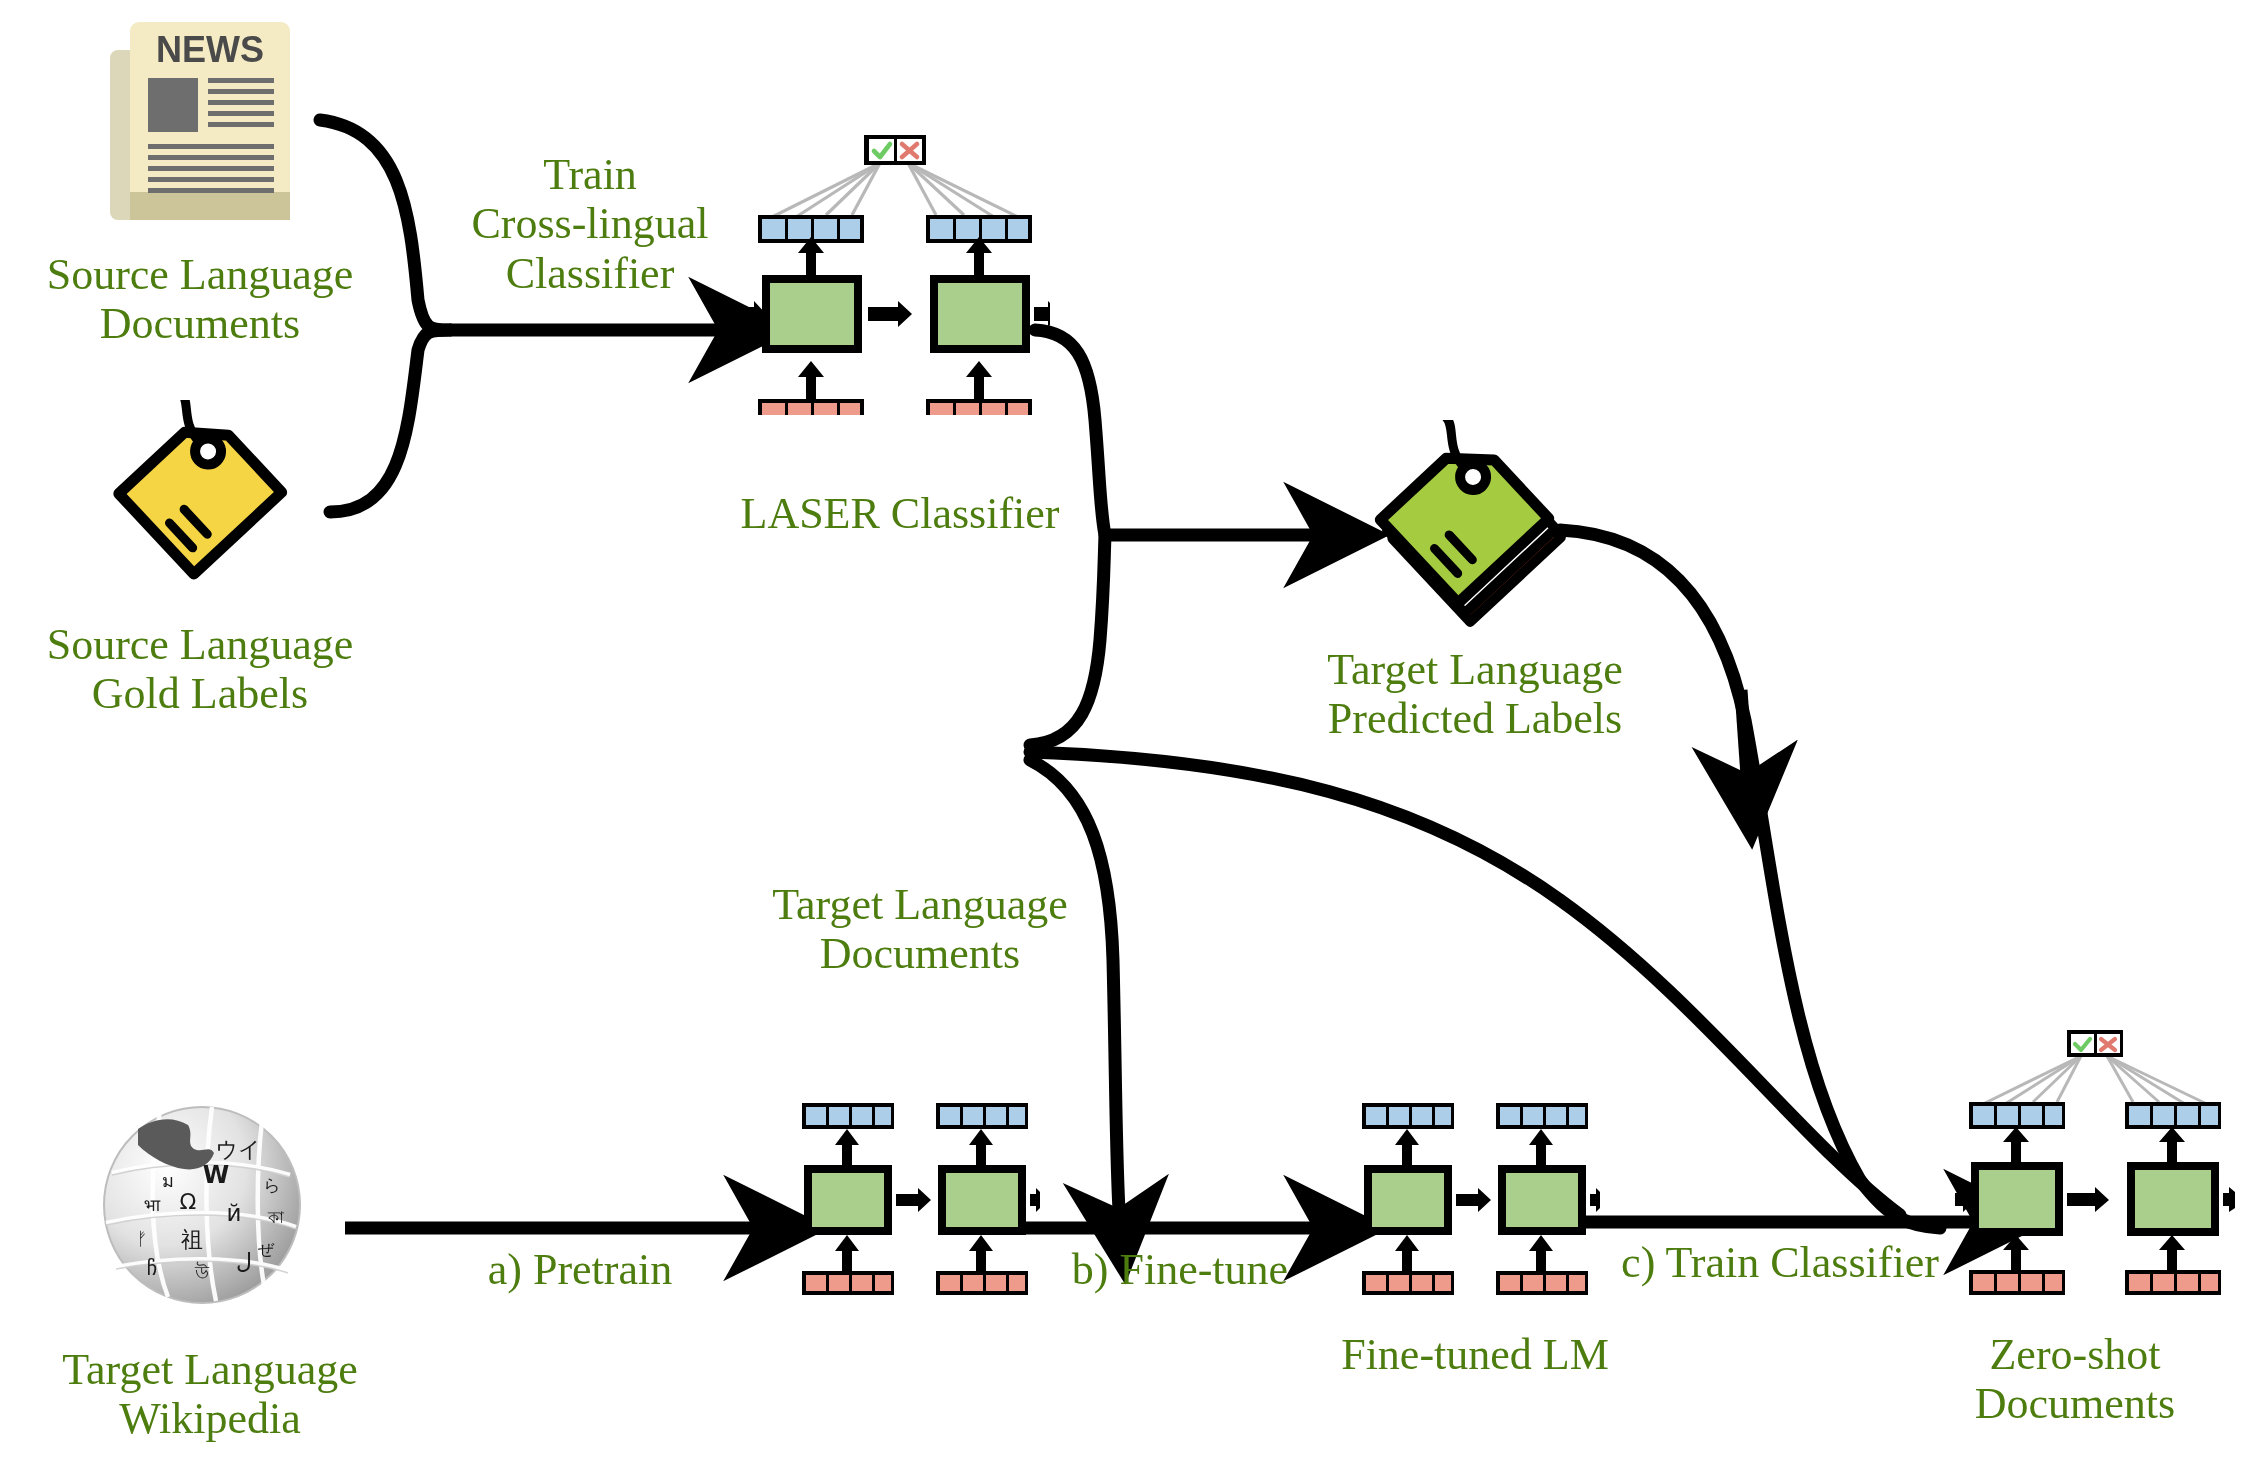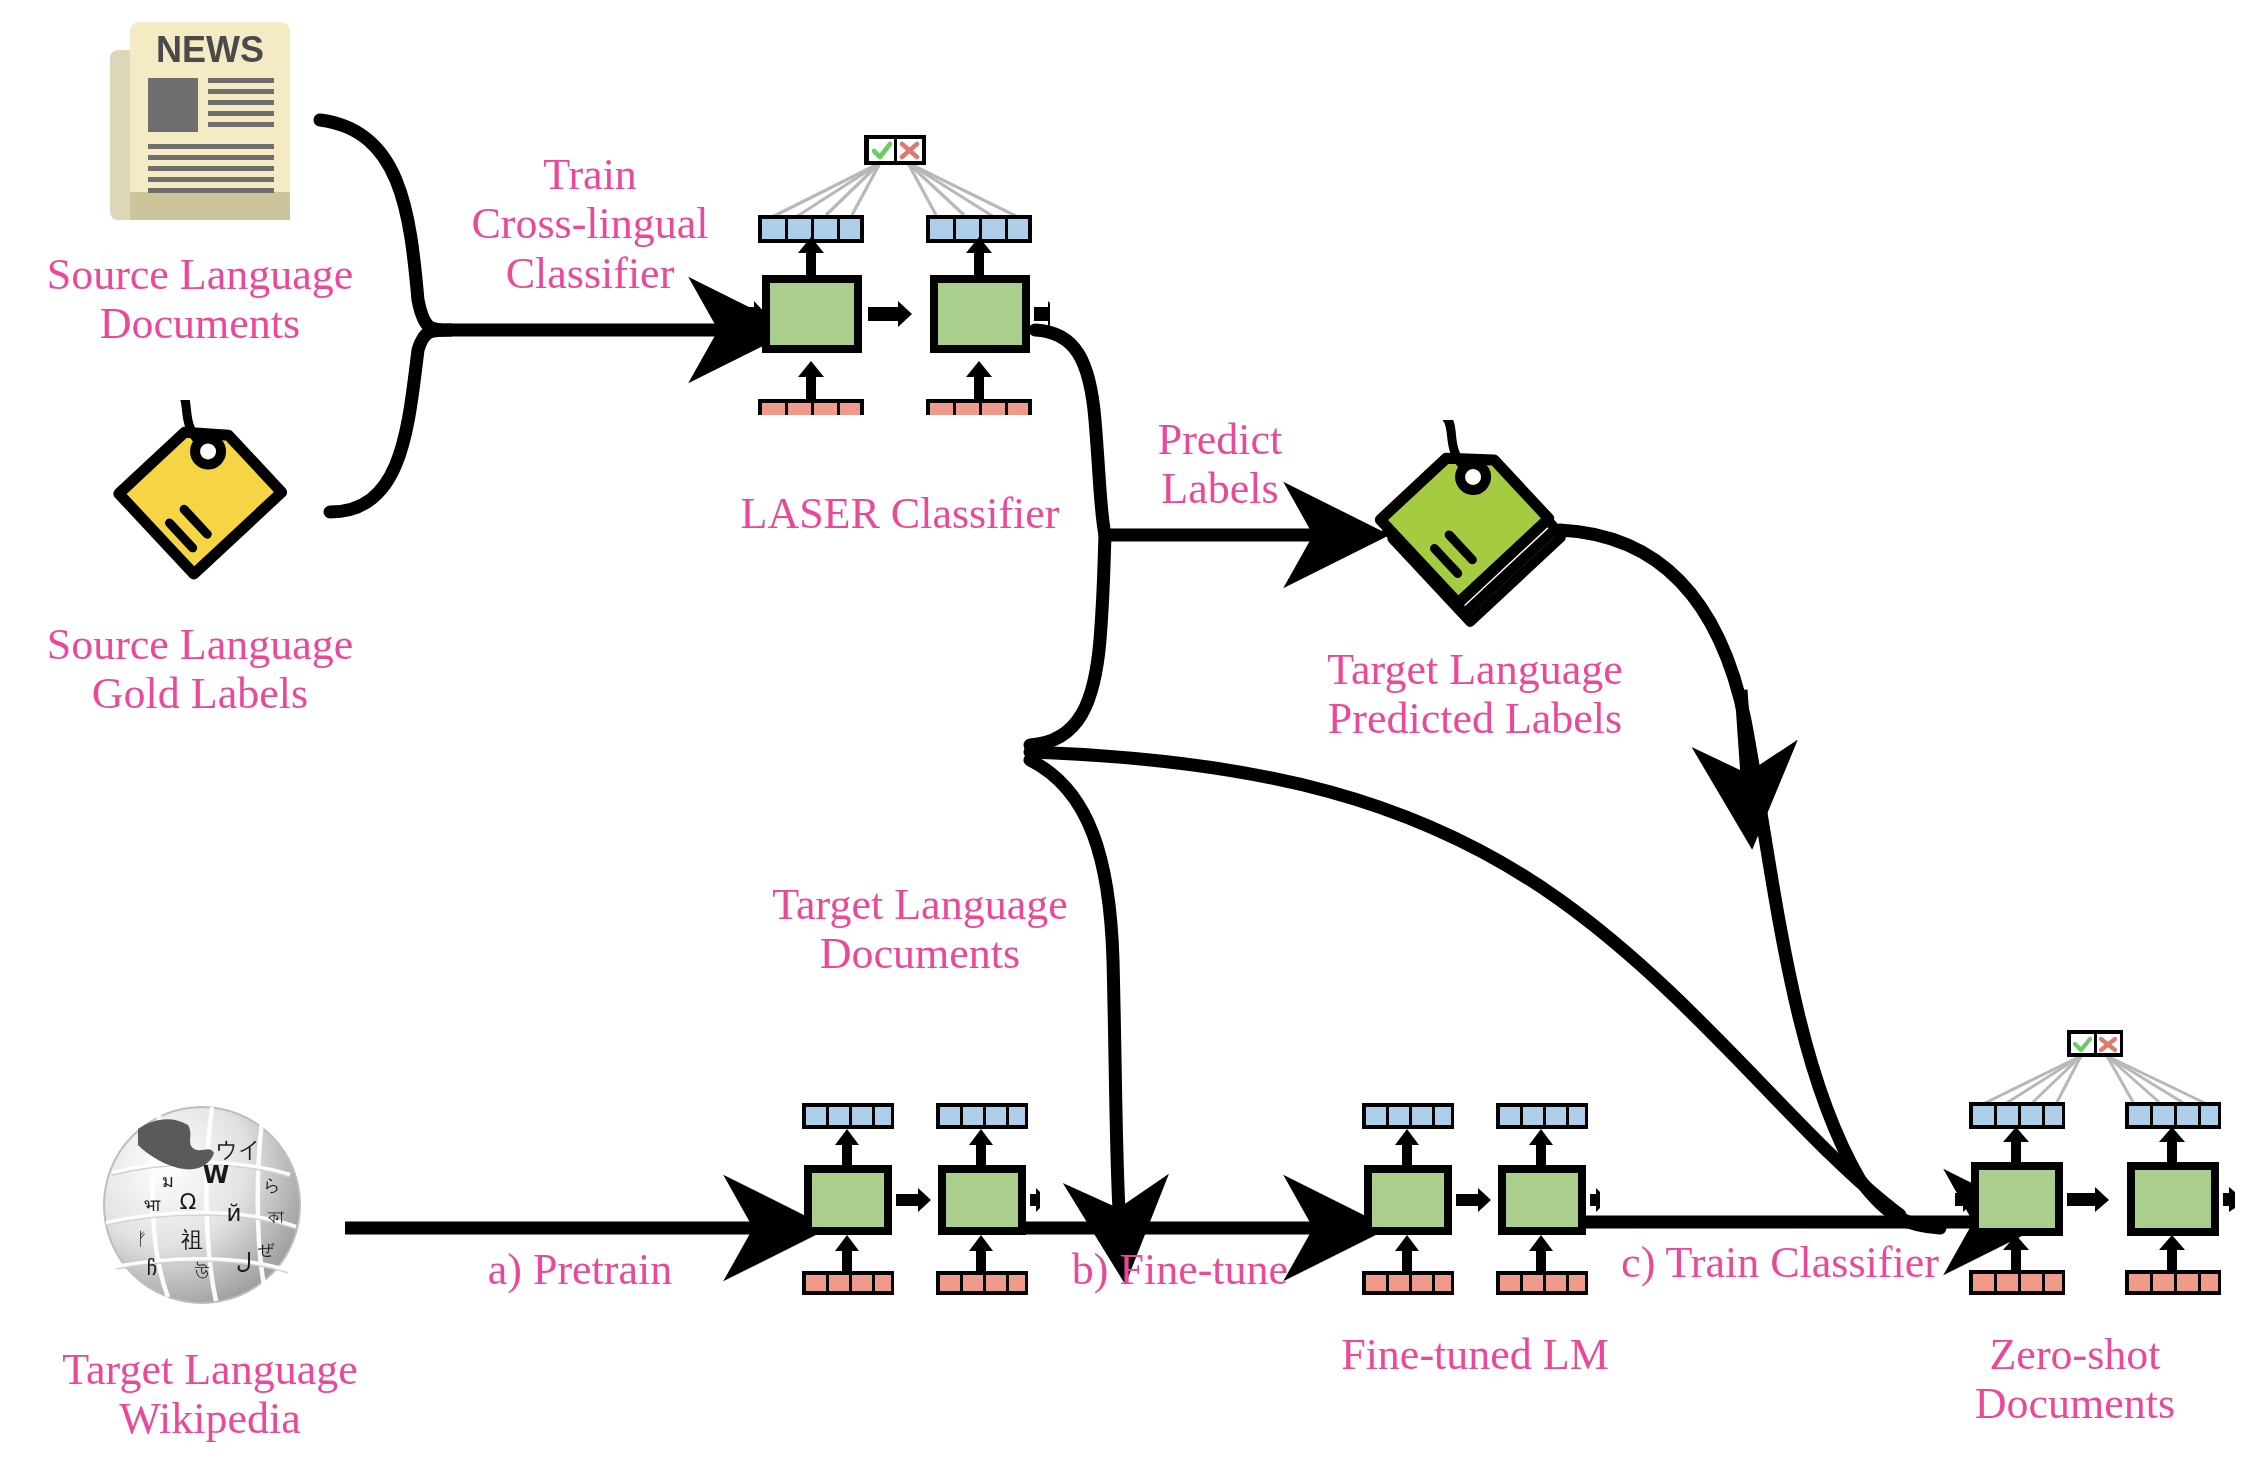--- a/index.html
+++ b/index.html
@@ -1,21 +1,21 @@
 <!DOCTYPE html>
 <html><head>
 <meta charset="utf-8">
 <style>
   html,body{margin:0;padding:0;background:#ffffff;}
   body{width:2244px;height:1482px;position:relative;overflow:hidden;
        font-family:"Liberation Serif","DejaVu Serif",serif;color:#000;}
   .stage{position:absolute;left:0;top:0;width:1884px;height:1482px;}
   svg.layer{position:absolute;left:0;top:0;width:2244px;height:1482px;}
   .lbl{position:absolute;text-align:center;line-height:1.12;
-       font-family:"Liberation Serif","DejaVu Serif",serif;color:#ec4899;
+       font-family:"Liberation Serif","DejaVu Serif",serif;color:#4d7c0f;
        font-size:44px;white-space:pre-line;}
   .node{position:absolute;}
 </style>
 </head>
 <body>
 
 <div class="stage">
 
   <svg class="layer" viewBox="0 0 2244 1482">
     <defs>
@@ -177,22 +177,20 @@
         <rect x="186" y="284" width="106" height="28" fill="#000"></rect>
         <rect x="190" y="288" width="23" height="20" fill="#EE9B8C"></rect>
         <rect x="216" y="288" width="23" height="20" fill="#EE9B8C"></rect>
         <rect x="242" y="288" width="23" height="20" fill="#EE9B8C"></rect>
         <rect x="268" y="288" width="20" height="20" fill="#EE9B8C"></rect>
       </g>
     </svg>
   </div>
   <div class="lbl" style="left:700px;top:455px;width:400px;margin-top:34px;">LASER Classifier</div>
 
-  <div class="lbl" style="left:1110px;top:415px;width:220px;">Predict
-Labels</div>
 
   <div class="node" style="left:1360px;top:420px;width:220px;height:215px;">
     <svg viewBox="0 0 220 215" width="220" height="215">
       <g transform="rotate(-43 110 105)">
 
         <path d="M44,62 L134,62 L168,96 L168,176 L44,176 Z" fill="#E8502A" stroke="#000" stroke-width="10" stroke-linejoin="round"></path>
         <path d="M46,52 L136,52 L170,86 L170,166 L46,166 Z" fill="#ffffff" stroke="#000" stroke-width="10" stroke-linejoin="round"></path>
 
         <path d="M48,40 L138,40 L172,74 L172,154 L48,154 Z" fill="#A5CC40" stroke="#000" stroke-width="11" stroke-linejoin="round"></path>
         <circle cx="145" cy="72" r="13" fill="#fff" stroke="#000" stroke-width="10"></circle>

